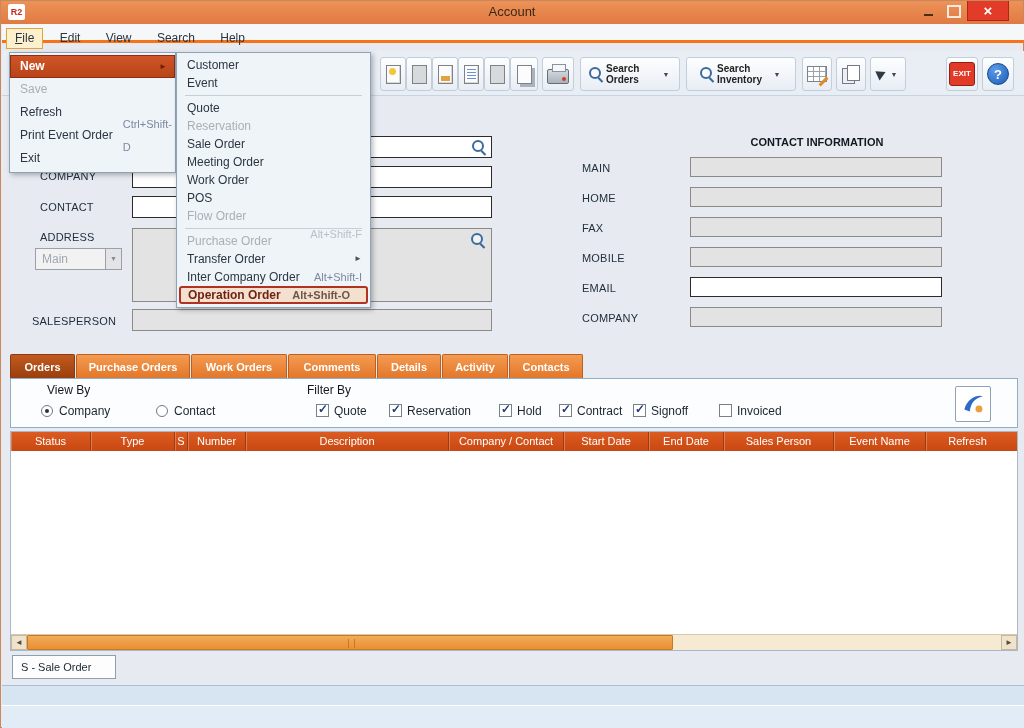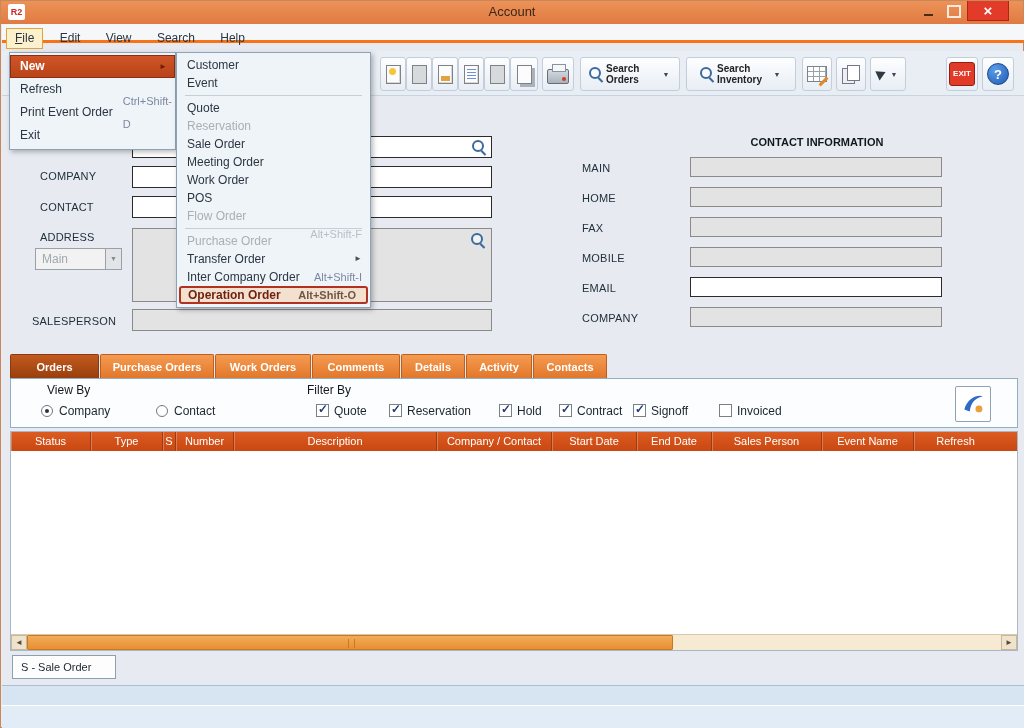--- a/index.html
+++ b/index.html
@@ -63,56 +63,56 @@
   .sub-menu { left:175px; top:51px; width:195px; padding:3px 0; }
   .sub-menu .mi { height:18px; line-height:18px; }
   .mi { display:flex; align-items:center; padding:0 8px 0 10px; color:#2B3642; }
   .mi .lbl { white-space:nowrap; }
   .mi .sc { margin-left:auto; font-size:11px; color:#7C88A0; padding-left:10px; }
   .mi .arrow { margin-left:auto; font-size:8px; color:#44515E; width:10px; text-align:right; }
   .mi.disabled { color:#A9AFB6; }
   .mi.disabled .sc { color:#B9BfC6;margin-top:36px; }
   .mi.hl { background:linear-gradient(#D05528,#B84418); border:1px solid #8F2D0E; color:#FFF; font-weight:bold; padding:0 7px 0 9px; }
   .mi.hl .arrow { color:#6E1C06; }
-  .mi.boxed { border:2px solid #B23220; border-radius:3px; background:#F3E0CF; margin:0 2px; padding:0 10px 0 7px; color:#6E1F10; font-weight:bold; }
+  .mi.boxed { border:2px solid #B23220; border-radius:3px; background:#F3E0CF; margin:0 2px; padding:0 16px 0 7px; color:#6E1F10; font-weight:bold; }
   .mi.boxed .sc { color:#6E5648; }
   .msep { height:1px; background:#C6CED8; margin:3px 8px; }
 
   
   .main { position:absolute; left:1px; top:95px; width:1022px; height:633px; background:#E7EBF1; }
   .flabel { position:absolute; font-size:11px; color:#22303C; letter-spacing:.2px; }
   .tb { position:absolute; height:22px; }
   .tb-white { background:#FFF; border:1px solid #2B2B2B; }
   .tb-gray  { background:#E3E3E3; border:1px solid #8A8A8A; }
   .field-mag { position:absolute; }
   .combo { position:absolute; left:33px; top:152px; width:87px; height:22px; background:#F2F2F2; border:1px solid #9AA0A8; color:#A0A8B2; line-height:20px; padding-left:6px; }
   .combo .cbtn { position:absolute; right:0; top:0; width:16px; height:20px; background:#E2E4E8; border-left:1px solid #9AA0A8; color:#888; font-size:7px; text-align:center; line-height:20px; }
   .ci-title { position:absolute; left:690px; top:40px; width:250px; text-align:center; font-size:11px; font-weight:bold; color:#10181F; }
 
   
   .tabs { position:absolute; left:8px; top:258px; height:24px; display:flex; gap:1px; }
   .tab { height:24px; line-height:24px; text-align:center; color:#FFF; font-size:11px; font-weight:bold; background:linear-gradient(#F49B52,#E2772A); border:1px solid #C05F1D; border-bottom:none; border-radius:2px 2px 0 0; }
   .tab.selected { background:linear-gradient(#C25A1E,#993F0D); border-color:#8A3A10; }
-  .t0{width:89px}.t1{width:114px}.t2{width:96px}.t3{width:88px}.t4{width:64px}.t5{width:66px}.t6{width:74px}
+  .t0{width:65px}.t1{width:114px}.t2{width:96px}.t3{width:88px}.t4{width:64px}.t5{width:66px}.t6{width:74px}
 
   
   .fpanel { position:absolute; left:8px; top:282px; width:1008px; height:50px; background:#FCFDFE; border:1px solid #92AEC6; }
   .fp-head { position:absolute; top:4px; font-weight:normal; font-size:12px; color:#10181F; }
   .radio { position:absolute; top:26px; width:12px; height:12px; border:1px solid #707880; border-radius:50%; background:#FFF; }
   .radio.on::after { content:""; position:absolute; left:3px; top:3px; width:4px; height:4px; border-radius:50%; background:#2A3440; }
   .cb { position:absolute; top:25px; width:13px; height:13px; border:1px solid #788088; background:#FFF; }
   .cb.checked::after { content:"✓"; position:absolute; left:1px; top:-3px; color:#233B7D; font-weight:bold; font-size:12px; }
   .opt-label { position:absolute; top:25px; font-size:12px; color:#1C2630; }
   .fp-btn { position:absolute; right:26px; top:7px; width:36px; height:36px; background:#FFF; border:1px solid #8FA3B6; border-radius:2px; display:flex; align-items:center; justify-content:center; }
 
   
   .grid { position:absolute; left:8px; top:335px; width:1008px; height:220px; border:1px solid #AAB8C6; background:#FFF; }
   .ghead { display:flex; height:19px; background:linear-gradient(#DC5B21,#C94812); }
   .gcell { height:19px; line-height:18px; color:#FFF; font-size:11px; text-align:center; border-right:1px solid #9E3B10; box-shadow:inset 1px 0 0 rgba(255,255,255,.25); overflow:hidden; white-space:nowrap; }
-  .c0{width:80px}.c1{width:72px}.c2{width:13px}.c3{width:58px}.c4{width:203px}.c5{width:115px}.c6{width:85px}.c7{width:75px}.c8{width:110px}.c9{width:92px}.c10{width:83px;border-right:none}
+  .c0{width:80px}.c1{width:84px}.c2{width:13px}.c3{width:58px}.c4{width:203px}.c5{width:115px}.c6{width:85px}.c7{width:75px}.c8{width:110px}.c9{width:92px}.c10{width:83px;border-right:none}
   .gbody { height:183px; background:#FFF; }
   .hscroll { position:relative; height:16px; background:#F7EAD3; border-top:1px solid #D8C8AC; }
   .sarrow { position:absolute; top:0; width:16px; height:15px; background:#EFE3CD; border:1px solid #C9B79A; color:#5A4A34; font-size:8px; text-align:center; line-height:14px; }
   .sarrow.left { left:0; }
   .sarrow.right { right:0; }
   .sthumb { position:absolute; left:16px; top:0; width:646px; height:15px; background:linear-gradient(#F3AC58,#E88F33); border:1px solid #C9791F; border-radius:1px; }
   .sthumb::after { content:""; position:absolute; left:320px; top:3px; width:5px; height:9px; border-left:1px solid #C9791F; border-right:1px solid #C9791F; }
 
   
   .legend { position:absolute; left:10px; top:559px; width:104px; height:24px; background:#FDFDFD; border:1px solid #8DA0B0; font-size:11px; line-height:22px; padding-left:8px; color:#1C2630; }
@@ -308,20 +308,23 @@
 
     <div class="strip1"></div>
     <div class="strip2"></div>
   </div>
 
   <div class="menu file-menu">
     <div class="mi hl">
       <span class="lbl">New</span>
       <span class="arrow">►</span>
     </div>
+    <div class="mi disabled">
+      <span class="lbl">Save</span>
+    </div>
     <div class="mi">
       <span class="lbl">Refresh</span>
     </div>
     <div class="mi">
       <span class="lbl">Print Event Order</span>
       <span class="sc">Ctrl+Shift-D</span>
     </div>
     <div class="mi">
       <span class="lbl">Exit</span>
     </div>

